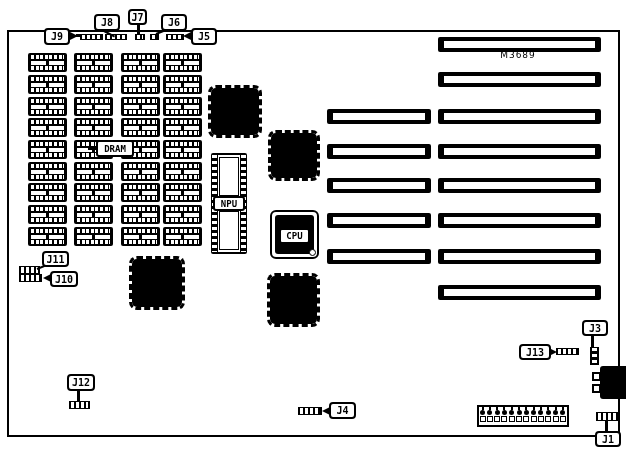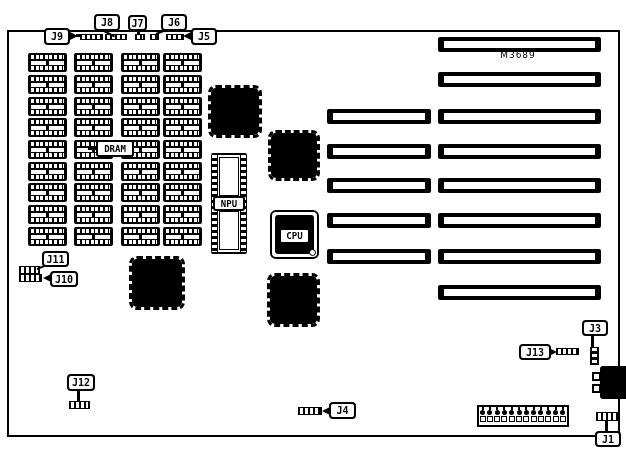--- a/index.html
+++ b/index.html
@@ -288,21 +288,21 @@
   <div class="abs callout" style="left:44px;top:28px;width:26px;height:17px">
     <span>J9</span>
     </div>
 
   <div class="abs lead" style="left:104px;top:30px;width:12px;height:2px;transform:rotate(28deg);transform-origin:left center"></div>
   <div class="abs callout" style="left:94px;top:14px;width:26px;height:17px">
     <span>J8</span>
     </div>
 
   <div class="abs lead" style="left:137px;top:21px;width:3px;height:13px"></div>
-  <div class="abs callout" style="left:128px;top:15px;width:19px;height:16px">
+  <div class="abs callout" style="left:128px;top:9px;width:19px;height:16px">
     <span>J7</span>
     </div>
 
   <div class="abs lead" style="left:156px;top:33px;width:12px;height:2px;transform:rotate(-22deg);transform-origin:left center"></div>
   <div class="abs callout" style="left:161px;top:14px;width:26px;height:17px">
     <span>J6</span>
     </div>
 
   <div class="abs tri-l" style="left:183px;top:32px"></div>
   <div class="abs callout" style="left:191px;top:28px;width:26px;height:17px">

